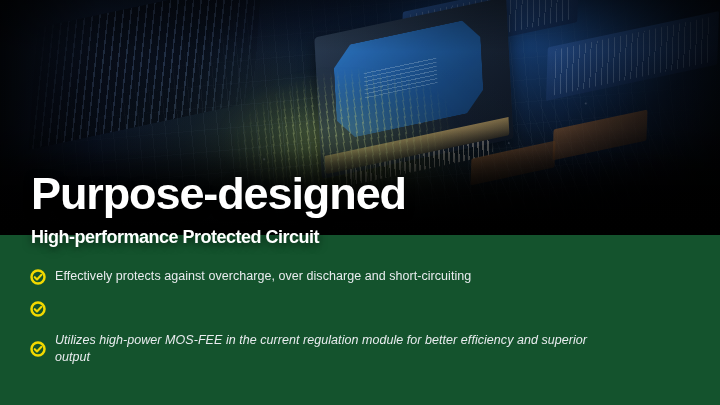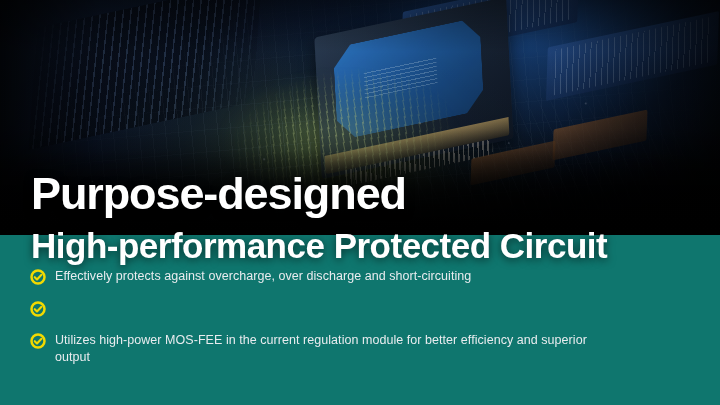--- a/index.html
+++ b/index.html
@@ -7,21 +7,21 @@
     padding: 0;
     background: #000000;
   }
   body {
     font-family: "Liberation Sans", sans-serif;
   }
   #slide {
     position: relative;
     width: 720px;
     height: 405px;
-    background: #0f766e;
+    background: #14532d;
     overflow: hidden;
   }
 
   
   .bg-photo {
     position: absolute;
     left: 0; top: 0;
     width: 720px;
     height: 235px;
     overflow: hidden;
@@ -199,43 +199,43 @@
     color: #ffffff;
     line-height: 1;
     white-space: nowrap;
     text-shadow: 0 2px 10px rgba(0,0,0,0.65);
   }
   .subtitle {
     position: absolute;
     left: 31px;
     top: 228px;
     margin: 0;
-    font-size: 35px;
+    font-size: 18px;
     font-weight: bold;
     letter-spacing: -0.5px;
     color: #ffffff;
     line-height: 1;
     white-space: nowrap;
     text-shadow: 0 2px 8px rgba(0,0,0,0.6);
   }
   .bullets {
     position: absolute;
     left: 30px;
     top: 268px;
     width: 560px;
     list-style: none;
     margin: 0;
     padding: 0;
   }
   .bullet {
     display: flex;
-    align-items: flex-start;
+    align-items: center;
     margin-bottom: 15px;
   }
-  .bullet:last-child { margin-bottom: 4px; }
+  .bullet:last-child { margin-bottom: 4px; font-style: italic; }
   .check-icon {
     flex: 0 0 auto;
     width: 16px;
     height: 16px;
     margin-top: 1px;
     margin-right: 9px;
     display: block;
   }
   .bullet-text {
     font-size: 12.5px;

